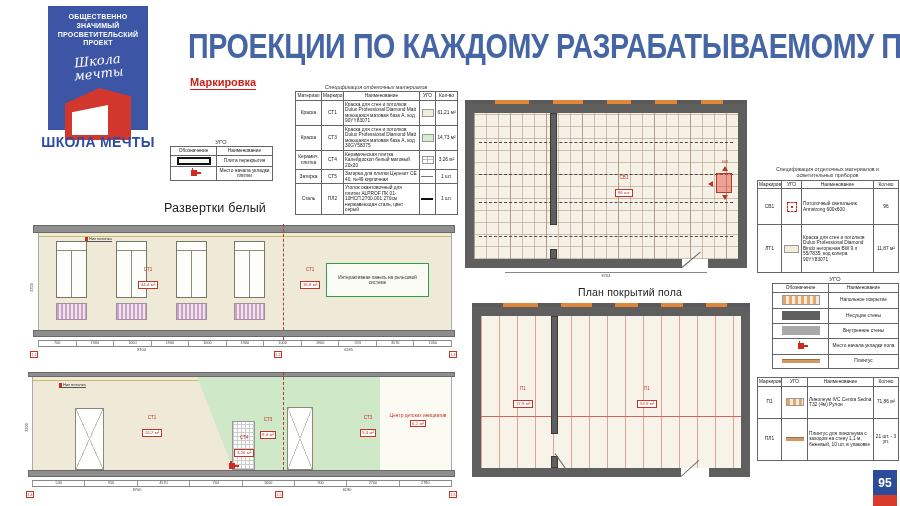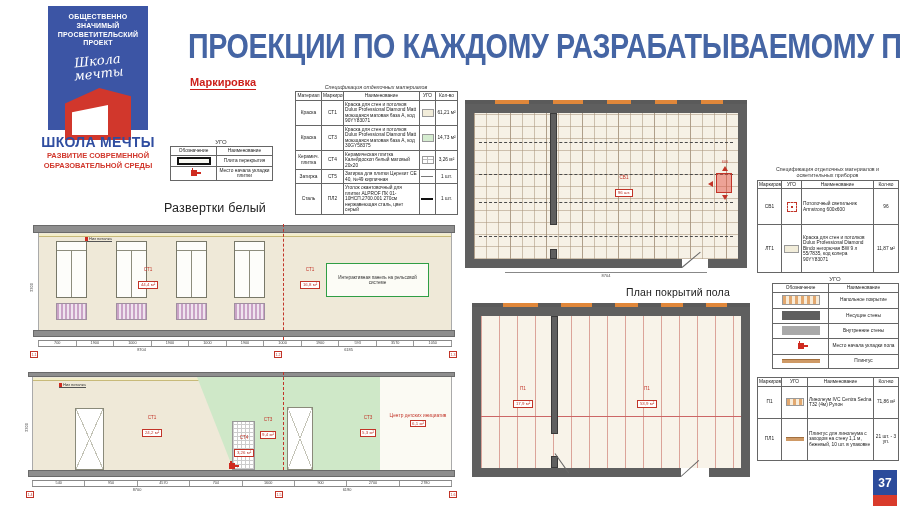--- a/index.html
+++ b/index.html
@@ -137,21 +137,20 @@
 
   <div class="logo-banner">
     <div class="logo-proj">ОБЩЕСТВЕННО ЗНАЧИМЫЙ ПРОСВЕТИТЕЛЬСКИЙ ПРОЕКТ</div>
     <div class="logo-script">Школа мечты</div>
     <div class="logo-building">
       <div class="bld-red"></div>
       <div class="bld-white"></div>
     </div>
   </div>
   <div class="logo-name">ШКОЛА МЕЧТЫ</div>
-  <div class="logo-tagline">РАЗВИТИЕ СОВРЕМЕННОЙ ОБРАЗОВАТЕЛЬНОЙ СРЕДЫ</div>
 
   <h1 class="slide-title">ПРОЕКЦИИ ПО КАЖДОМУ РАЗРАБАТЫВАЕМОМУ ПОМЕЩЕНИЮ</h1>
   <div class="library-label">Маркировка</div>
 
   <div class="abs" style="left:295px; top:84px; width:162px;">
     <div class="tbl-title">Спецификация отделочных материалов</div>
     <table class="spec">
       <colgroup>
           <col style="width:26px">
           <col style="width:22px">
@@ -396,21 +395,21 @@
         <span class="rmark">СВ1</span>
         <span class="rbox">96 шт.</span>
       </div>
 
       <div class="door-gap" style="left:208px; bottom:-9px; width:26px; height:9px;"></div>
       <div class="doorline" style="left:208px; bottom:-9px; transform:rotate(-40deg);"></div>
     </div>
     <div class="plan-dim" style="left:40px; right:40px; top:172px;">8704</div>
   </div>
 
-  <div class="plan-title" style="left:530px; top:286px; width:200px;text-align:right;">План покрытий пола</div>
+  <div class="plan-title" style="left:530px; top:286px; width:200px;">План покрытий пола</div>
   <div class="plan" style="left:472px; top:303px; width:278px; height:174px;">
     <div class="orange-strip"></div>
     <div class="pier" style="left:0; width:31px;"></div>
     <div class="pier" style="left:66px; width:23px;"></div>
     <div class="pier" style="left:120px; width:23px;"></div>
     <div class="pier" style="left:166px; width:23px;"></div>
     <div class="pier" style="left:211px; width:23px;"></div>
     <div class="pier" style="left:255px; width:23px;"></div>
     <div class="plan-body floor-fill">
       <div style="position:absolute; left:0; right:0; top:100px; border-top:1px solid #c66;"></div>
@@ -542,16 +541,16 @@
         <td>
               <div class="sw-plinth small"></div>
             </td>
         <td class="c-name">Плинтус для линолеума с заходом на стену 1,1 м, бежевый, 10 шт. в упаковке</td>
         <td>21 шт. - 3 уп.</td>
       </tr>
     </tbody>
       </table>
   </div>
 
-  <div class="page-badge-blue">37</div>
+  <div class="page-badge-blue">95</div>
   <div class="page-badge-red"></div>
 
 </div>
 
 </body></html>

